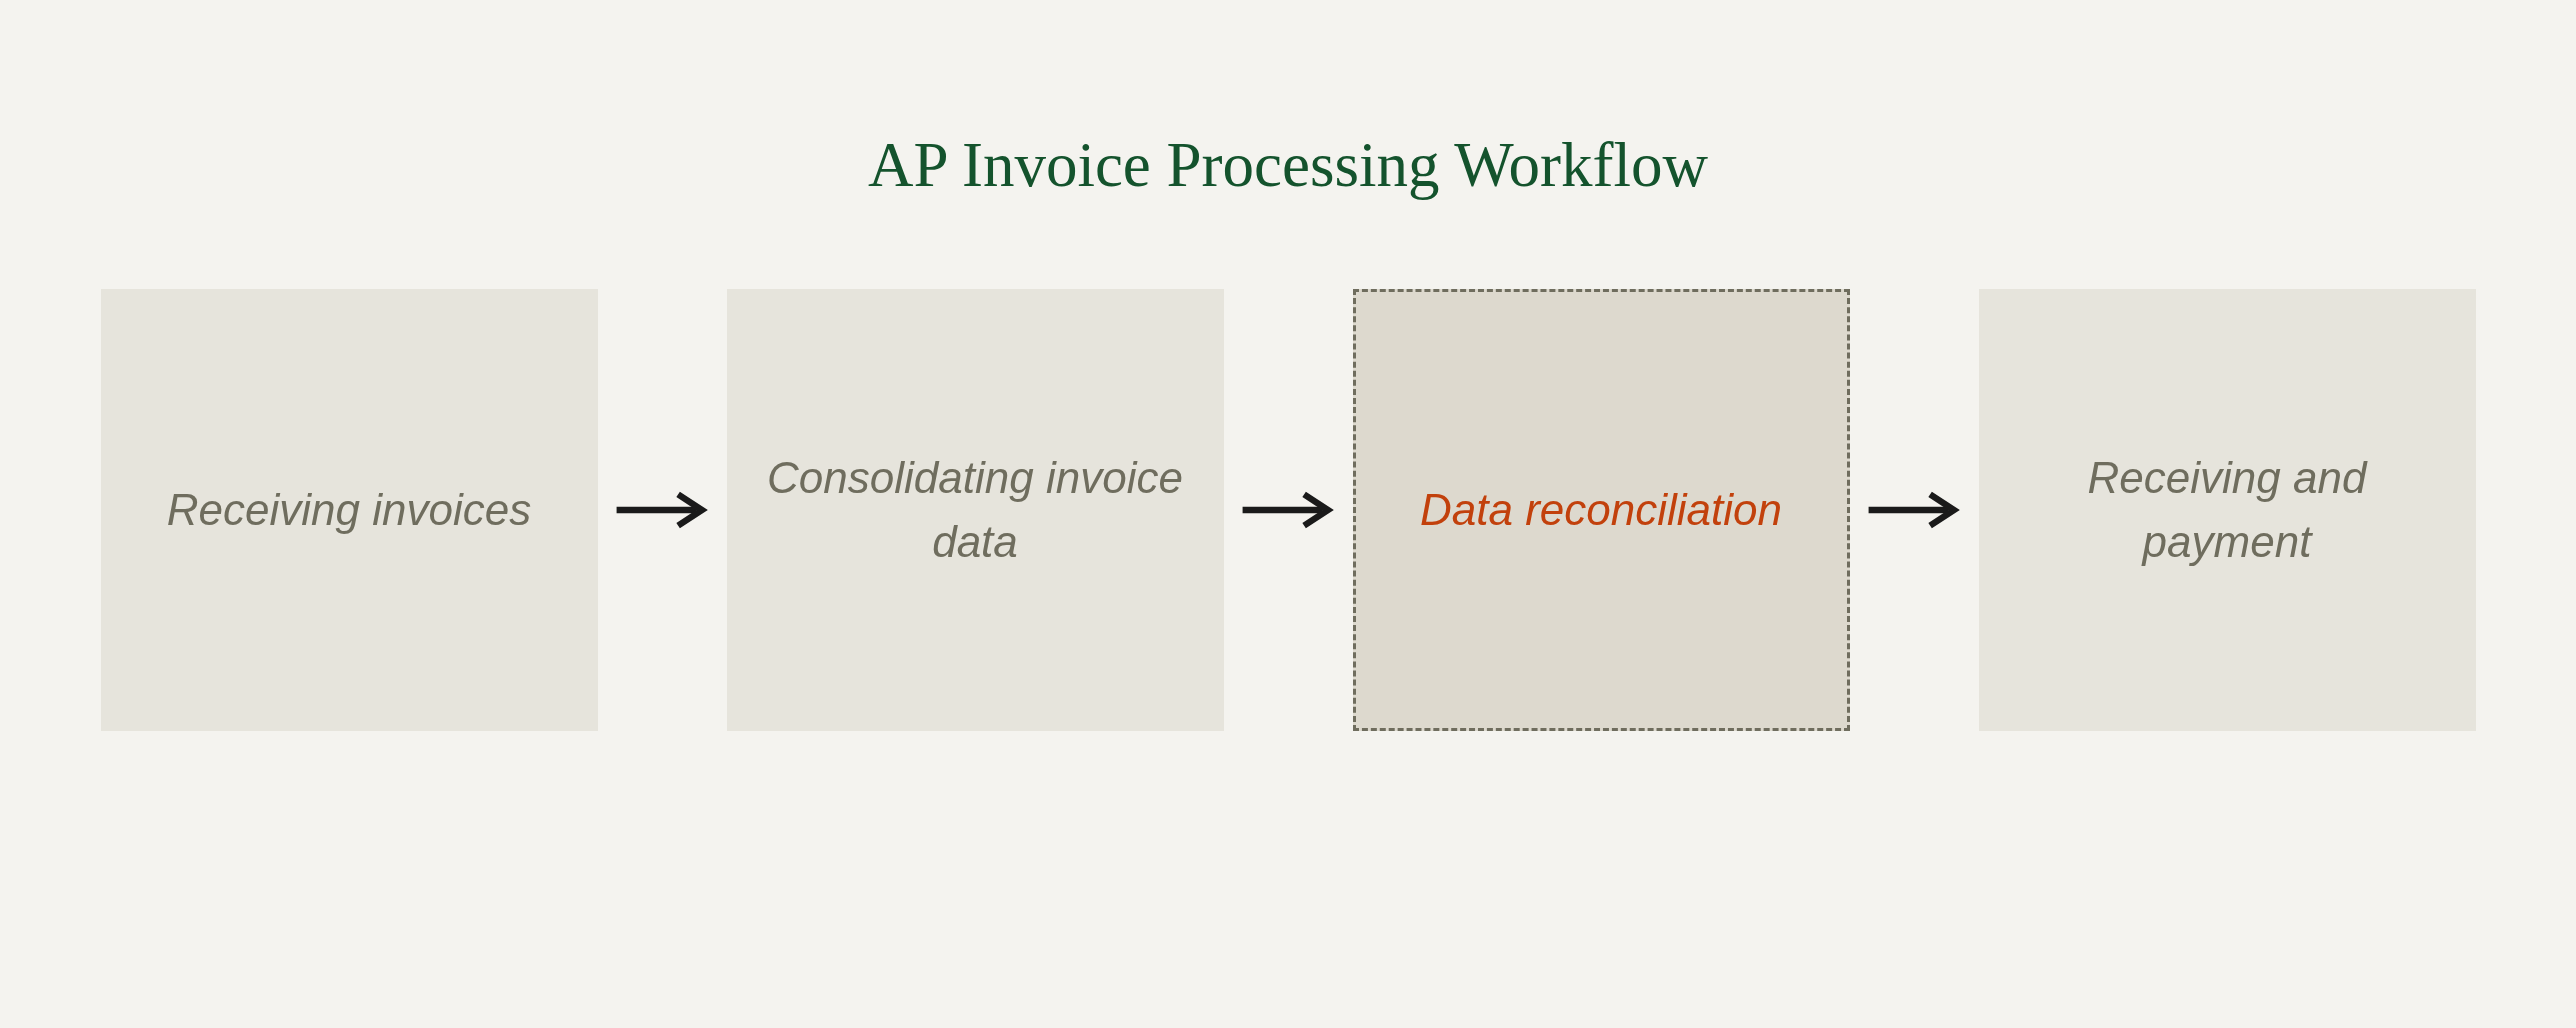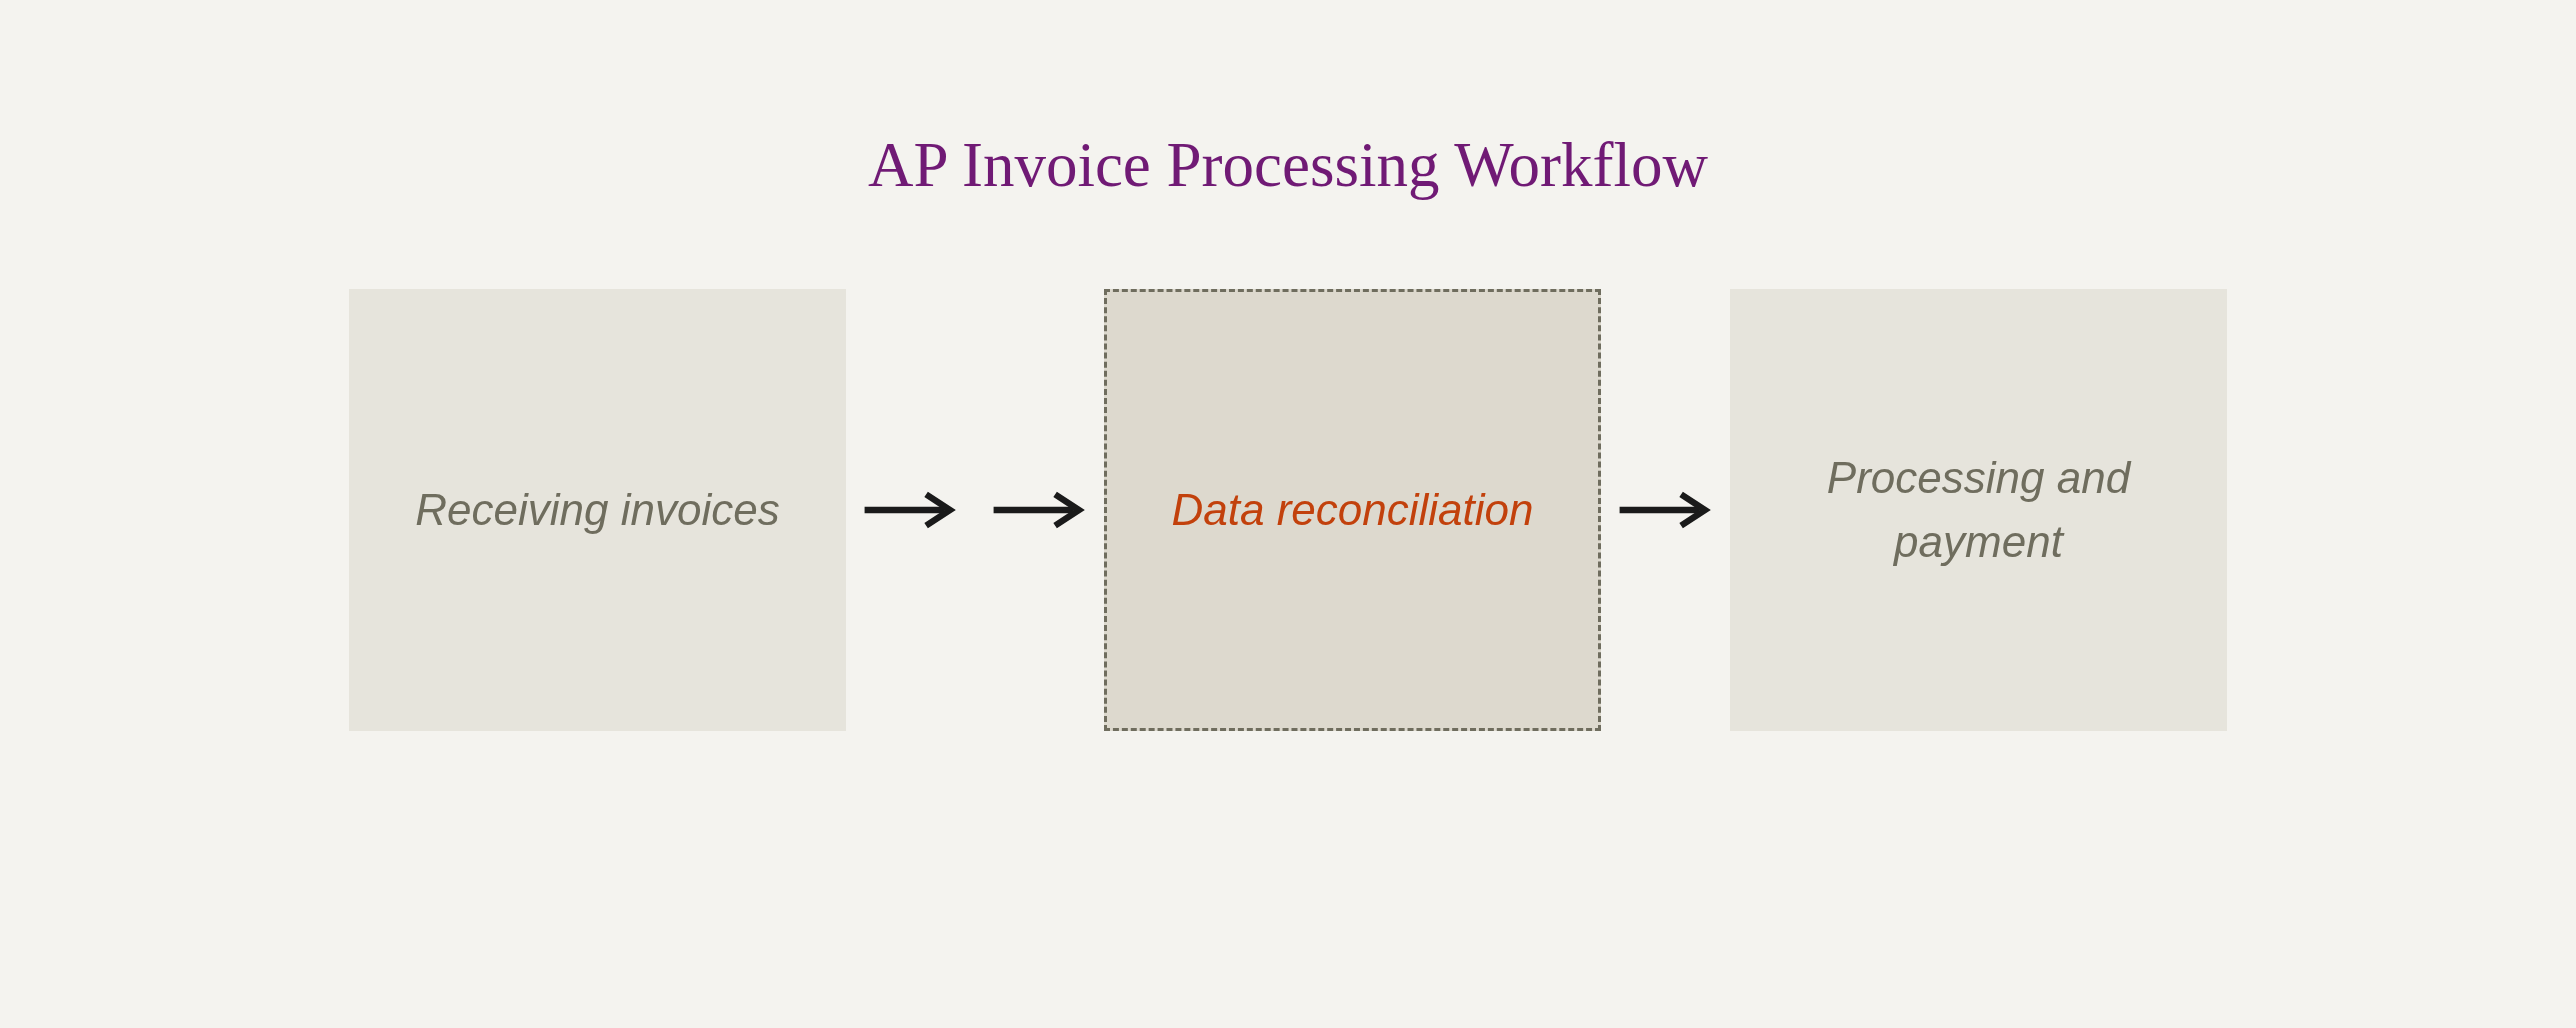--- a/index.html
+++ b/index.html
@@ -12,21 +12,21 @@
       height: 1029px;
       background-color: #f4f3ef;
       font-family: Georgia, 'Times New Roman', serif;
       display: flex;
       flex-direction: column;
       align-items: center;
       padding-top: 129px;
     }
     .title {
       font-size: 63px;
-      color: #701a75;
+      color: #14532d;
       font-weight: 400;
       margin-bottom: 87px;
       text-align: center;
     }
     .workflow {
       display: flex;
       align-items: center;
       justify-content: center;
       gap: 0;
       font-style: italic;
@@ -76,36 +76,39 @@
     <span class="step-label">Receiving invoices</span>
   </div>
 
   <div class="arrow">
     <svg viewBox="0 0 110 50">
       <line x1="5" y1="25" x2="92" y2="25" stroke="#1a1a1a" stroke-width="7"></line>
       <polyline points="72,8 98,25 72,42" fill="none" stroke="#1a1a1a" stroke-width="7"></polyline>
     </svg>
   </div>
 
+  <div class="step">
+    <span class="step-label">Consolidating invoice data</span>
+  </div>
 
   <div class="arrow">
     <svg viewBox="0 0 110 50">
       <line x1="5" y1="25" x2="92" y2="25" stroke="#1a1a1a" stroke-width="7"></line>
       <polyline points="72,8 98,25 72,42" fill="none" stroke="#1a1a1a" stroke-width="7"></polyline>
     </svg>
   </div>
 
   <div class="step highlighted">
     <span class="step-label">Data reconciliation</span>
   </div>
 
   <div class="arrow">
     <svg viewBox="0 0 110 50">
       <line x1="5" y1="25" x2="92" y2="25" stroke="#1a1a1a" stroke-width="7"></line>
       <polyline points="72,8 98,25 72,42" fill="none" stroke="#1a1a1a" stroke-width="7"></polyline>
     </svg>
   </div>
 
   <div class="step">
-    <span class="step-label">Processing and payment</span>
+    <span class="step-label">Receiving and payment</span>
   </div>
 </div>
 
 
 </body></html>

